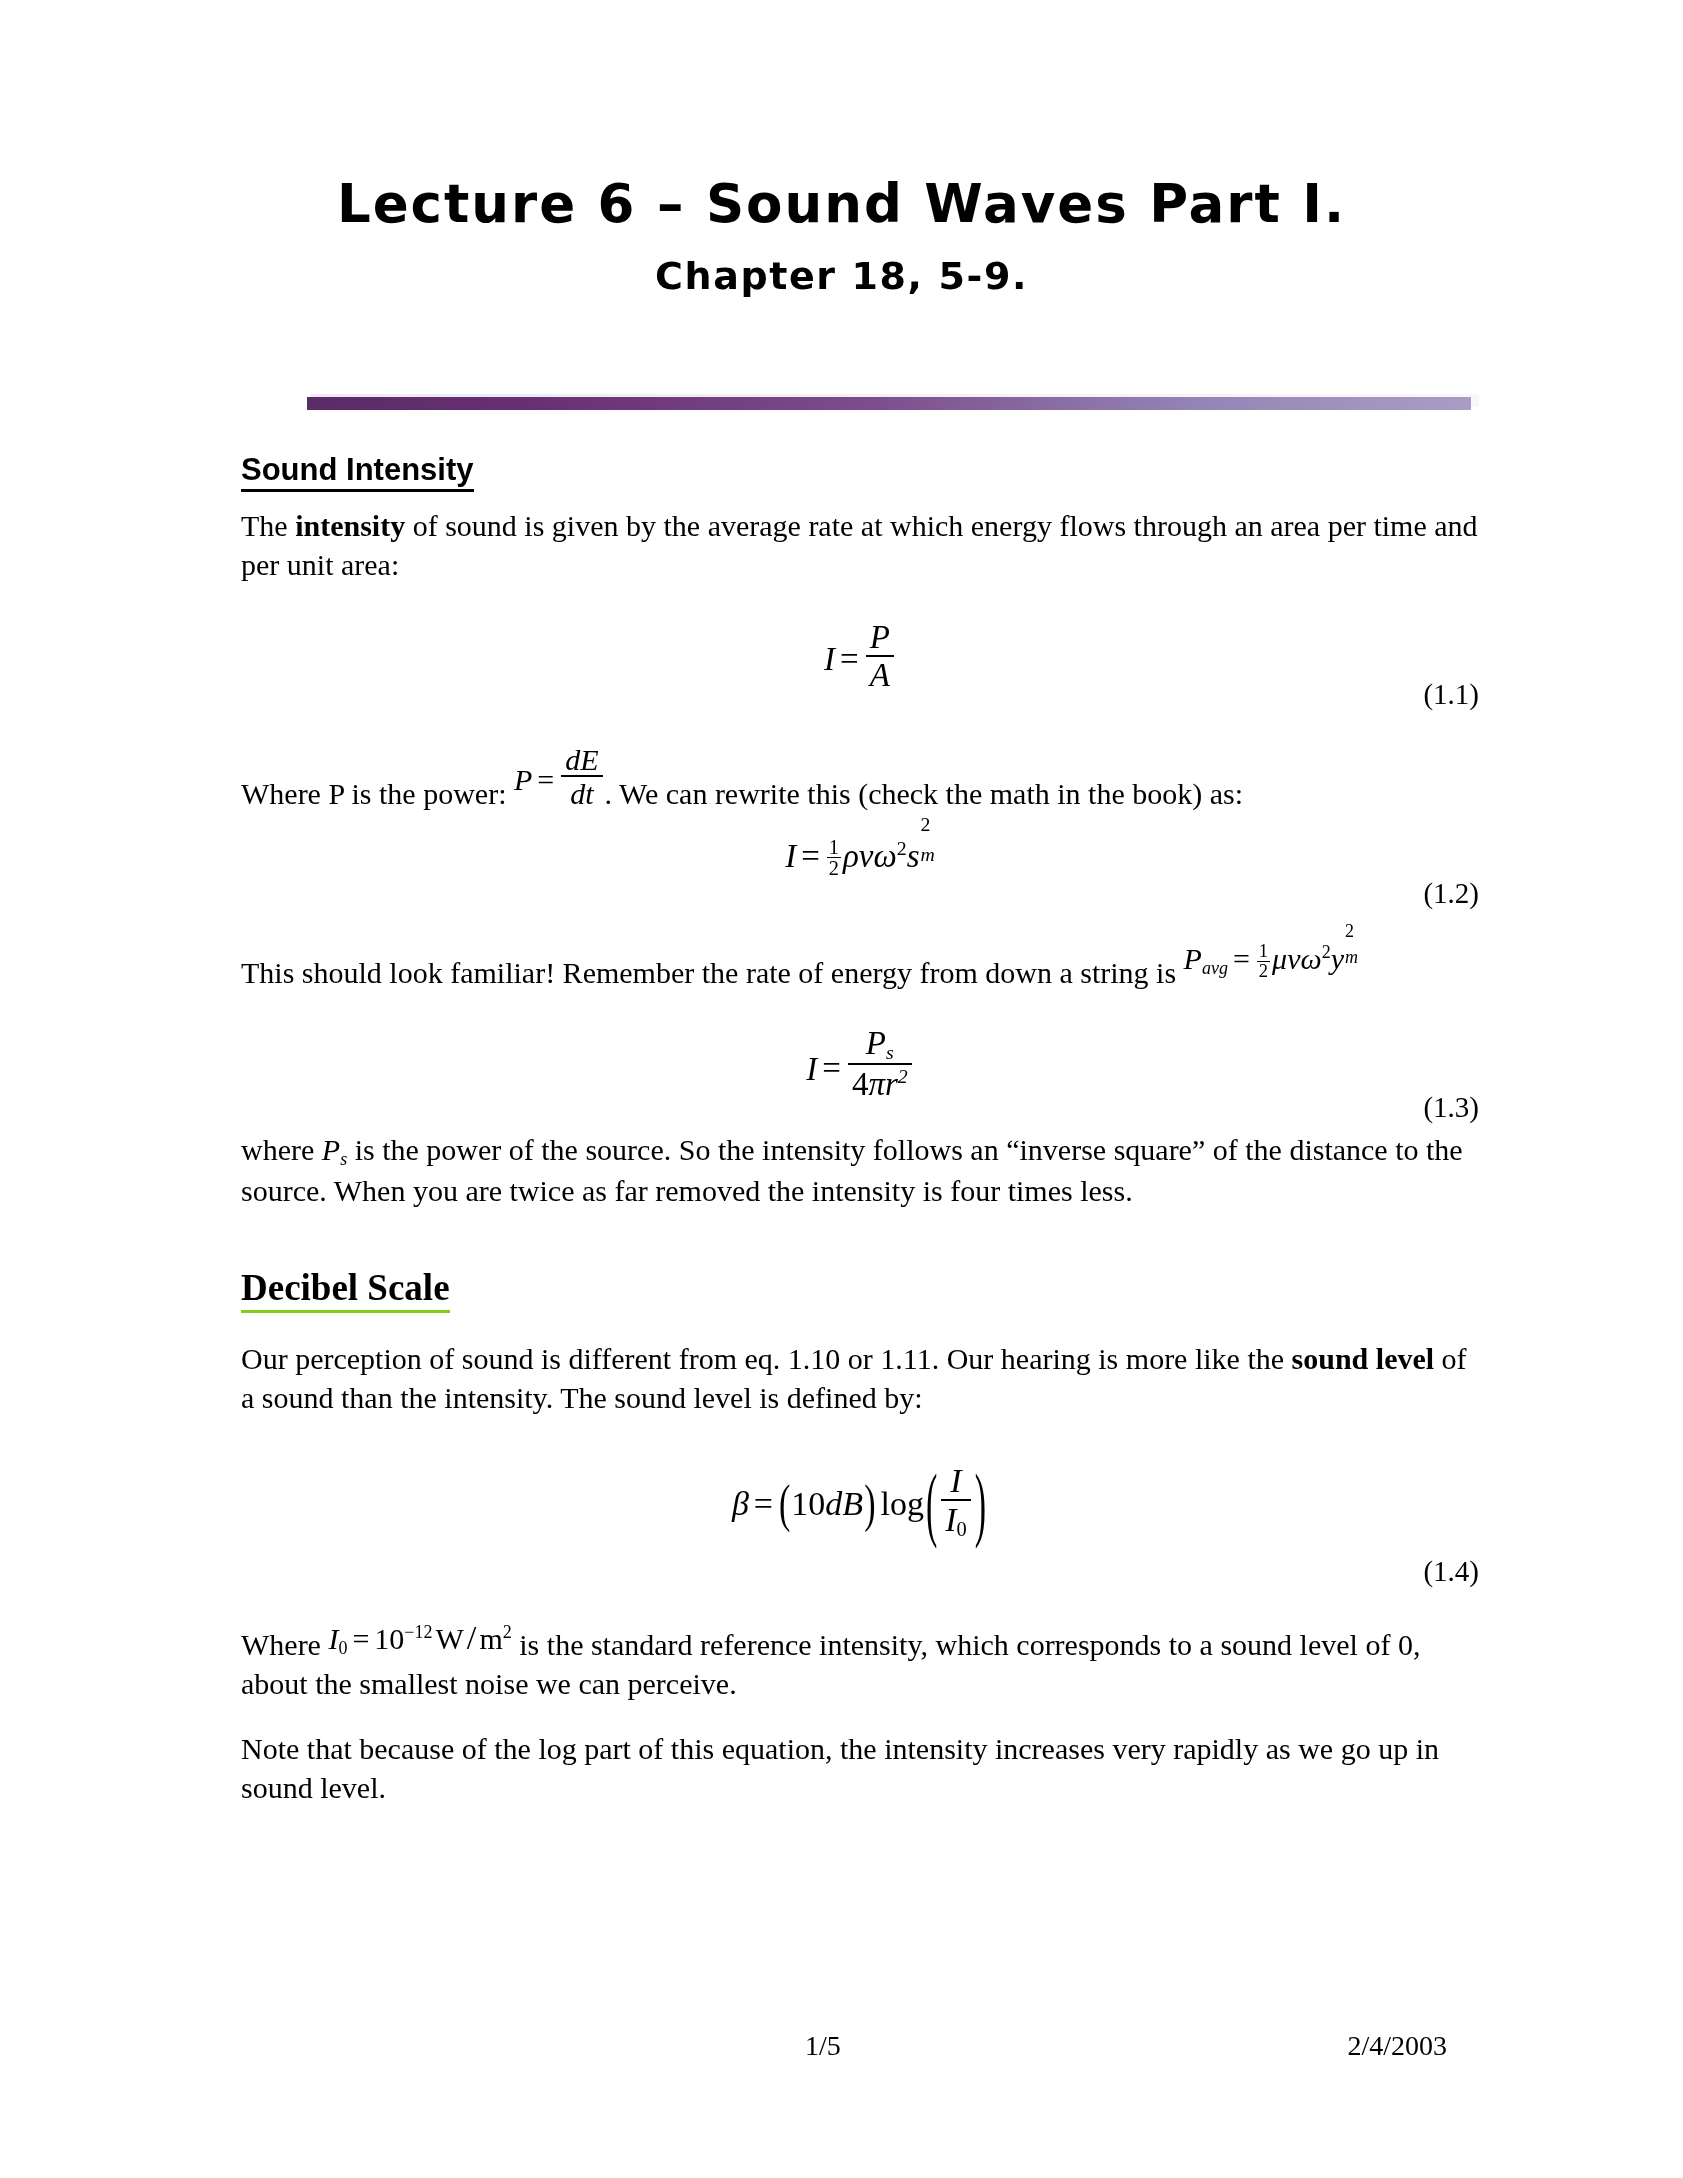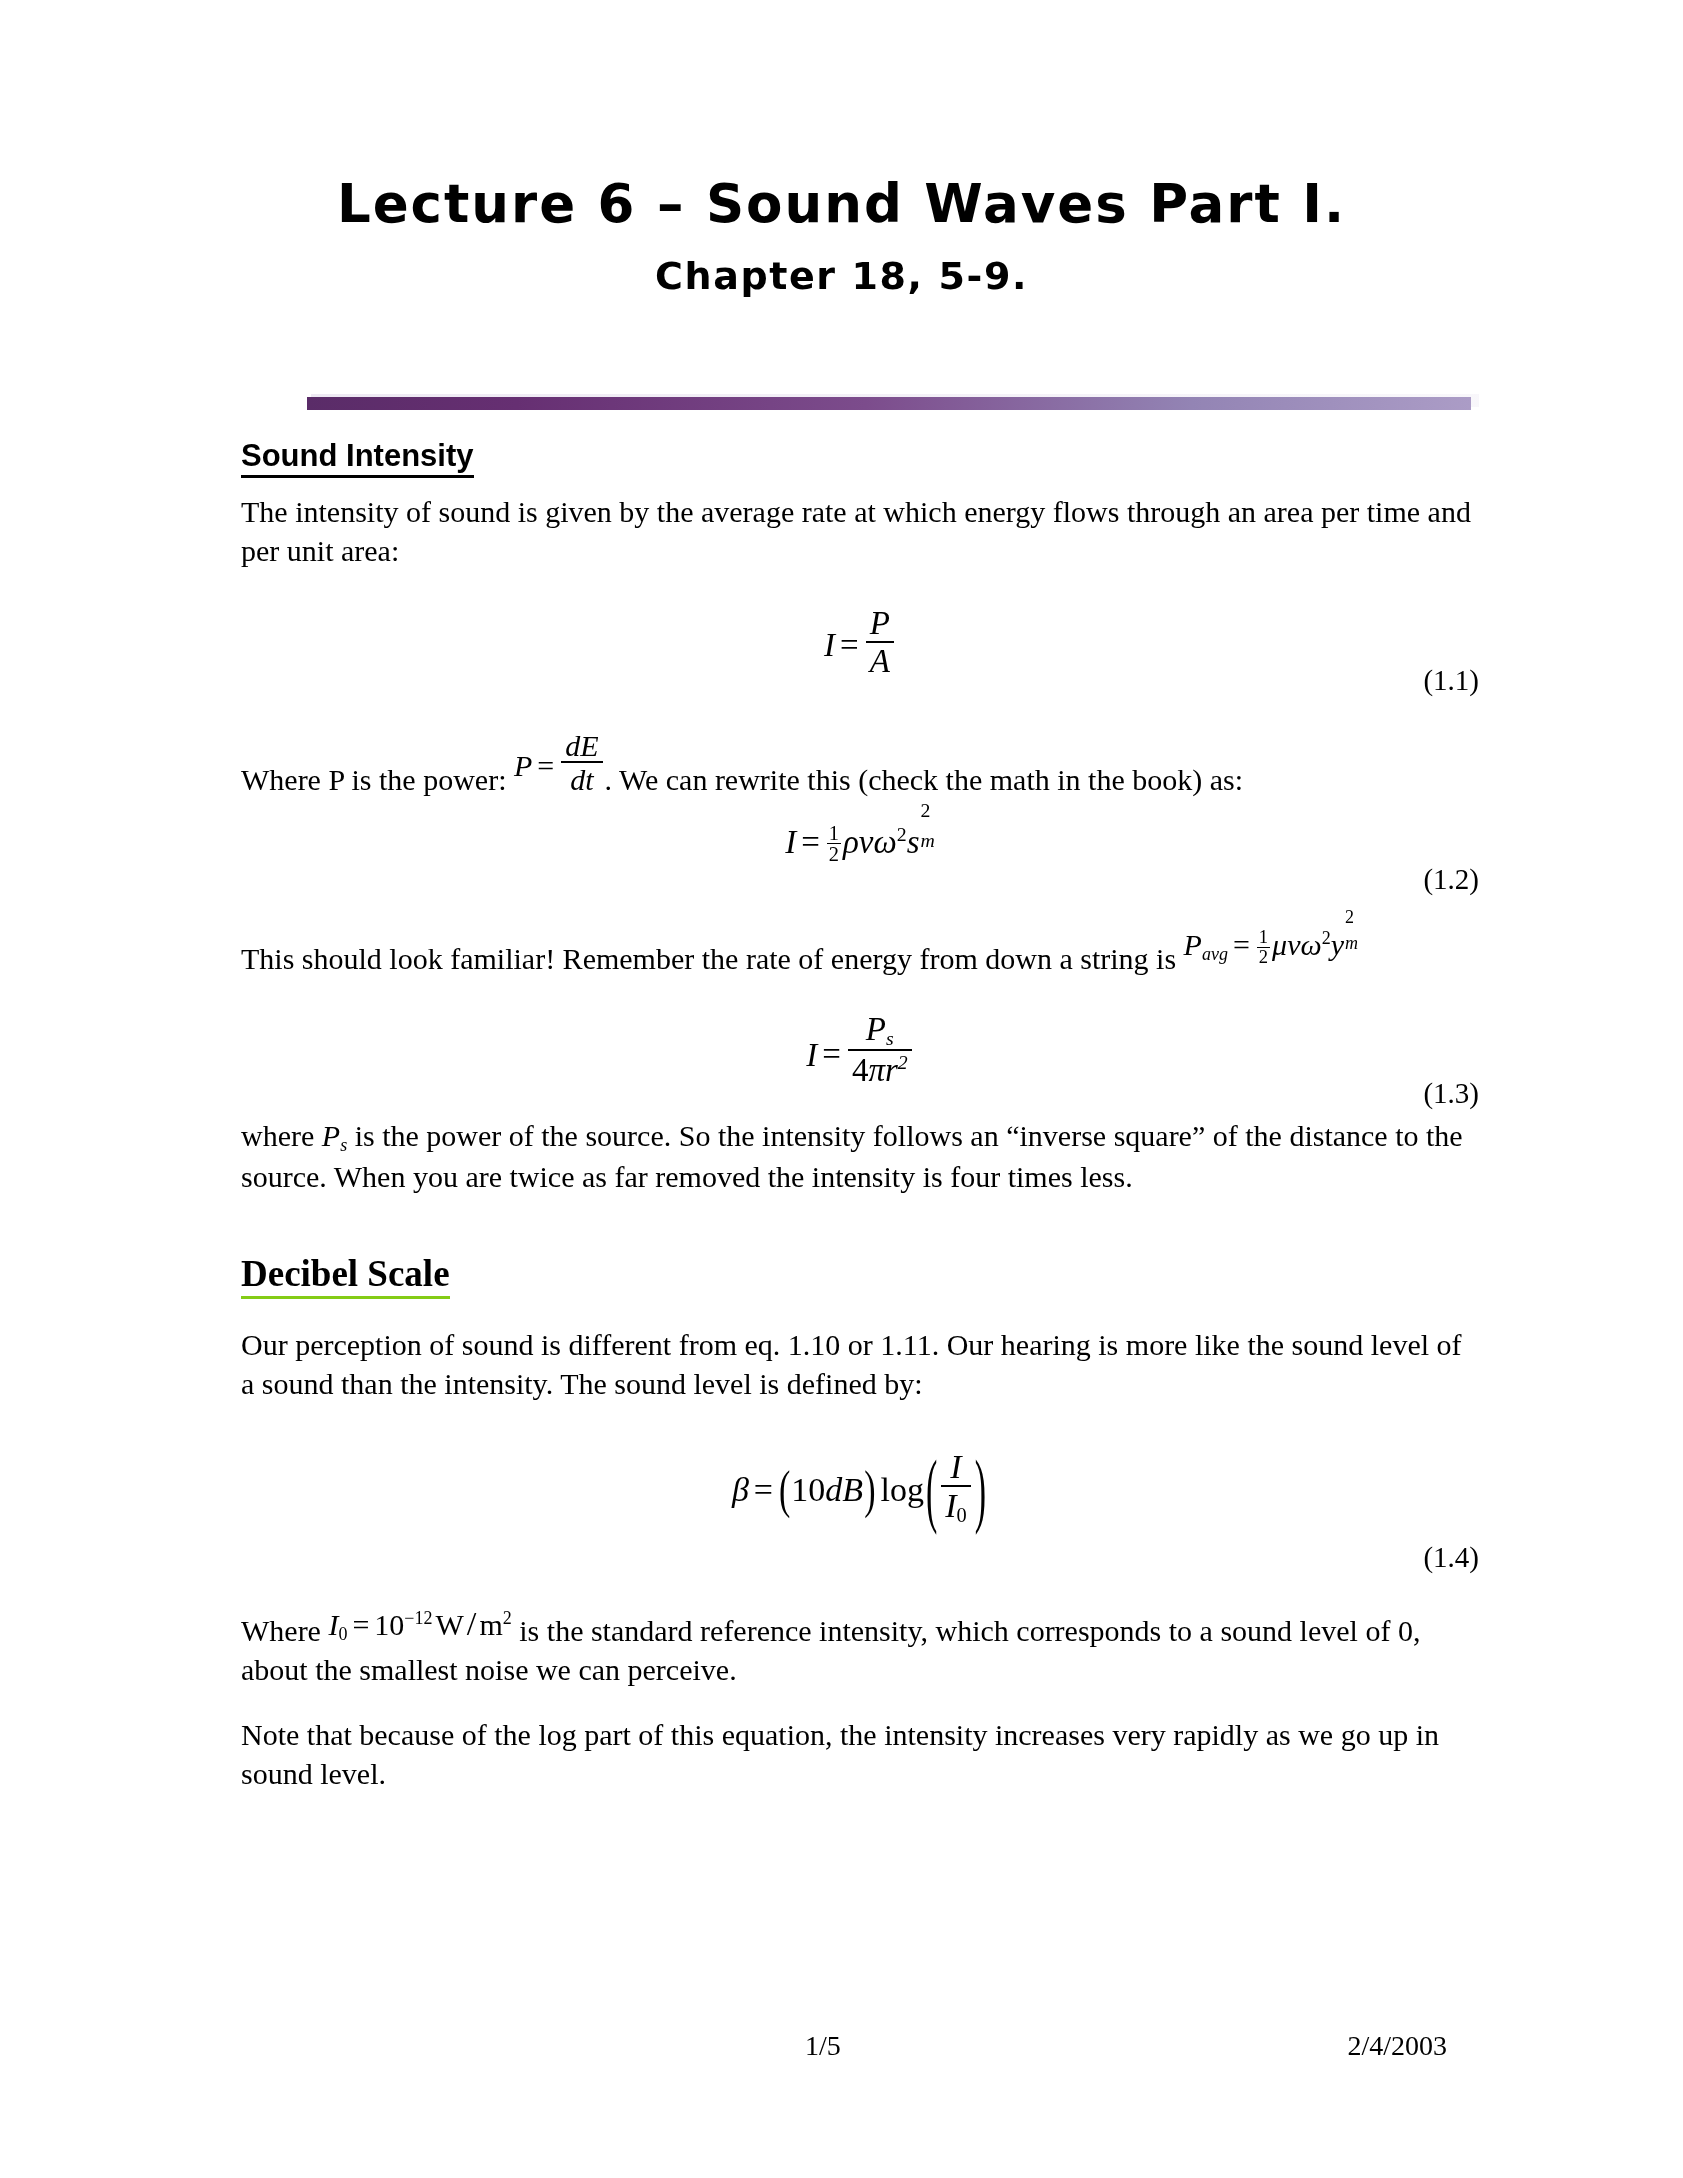--- a/index.html
+++ b/index.html
@@ -68,21 +68,21 @@
     left: 0; top: 3px;
     width: 1164px;
     height: 13px;
     background: linear-gradient(to right, #5a2c68 0%, #662f72 18%, #7c4c8c 48%, #9384b4 76%, #ab9cc6 100%);
   }
 
   
   .content {
     position: absolute;
     left: 241px;
-    top: 438px;
+    top: 452px;
     width: 1238px;
   }
 
   h2.section-head {
     font-family: "Liberation Sans", "DejaVu Sans", sans-serif;
     font-size: 31px;
     font-weight: bold;
     margin: 0 0 14px 0;
     padding: 0;
     display: inline-block;
@@ -99,21 +99,21 @@
     border-bottom: 3px solid #84cc16;
     line-height: 1.2;
   }
 
   p.body {
     font-size: 30px;
     line-height: 1.30;
     margin: 0 0 14px 0;
     text-align: left;
   }
-  p.body b { font-weight: normal; }
+  p.body b { font-weight: bold; }
 
   .eq-row {
     position: relative;
     margin: 12px 0 8px 0;
     min-height: 59px;
   }
   .eq-center {
     text-align: center;
     font-size: 33px;
   }

